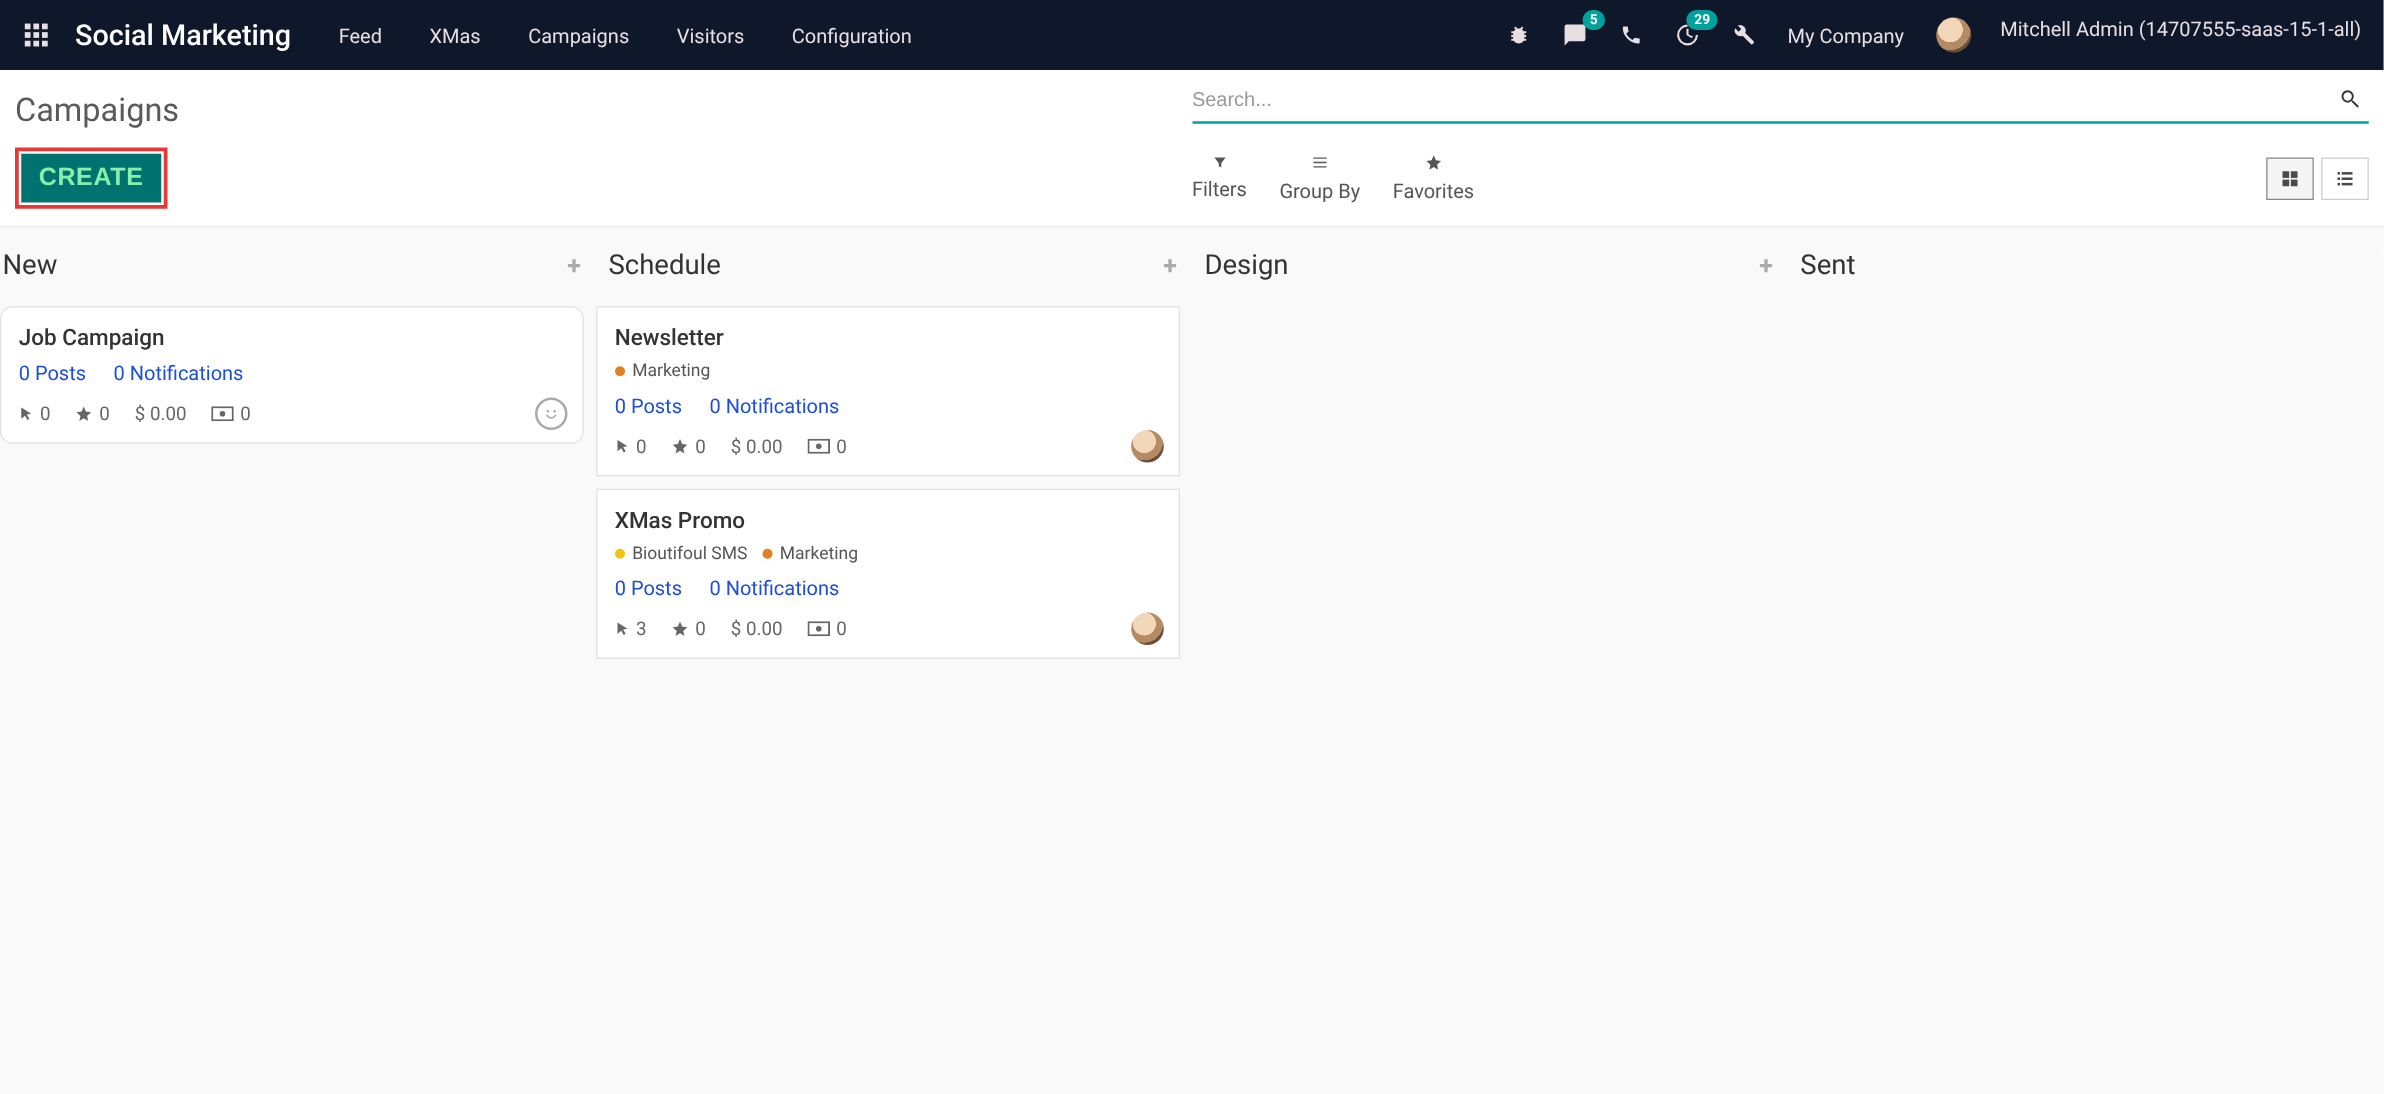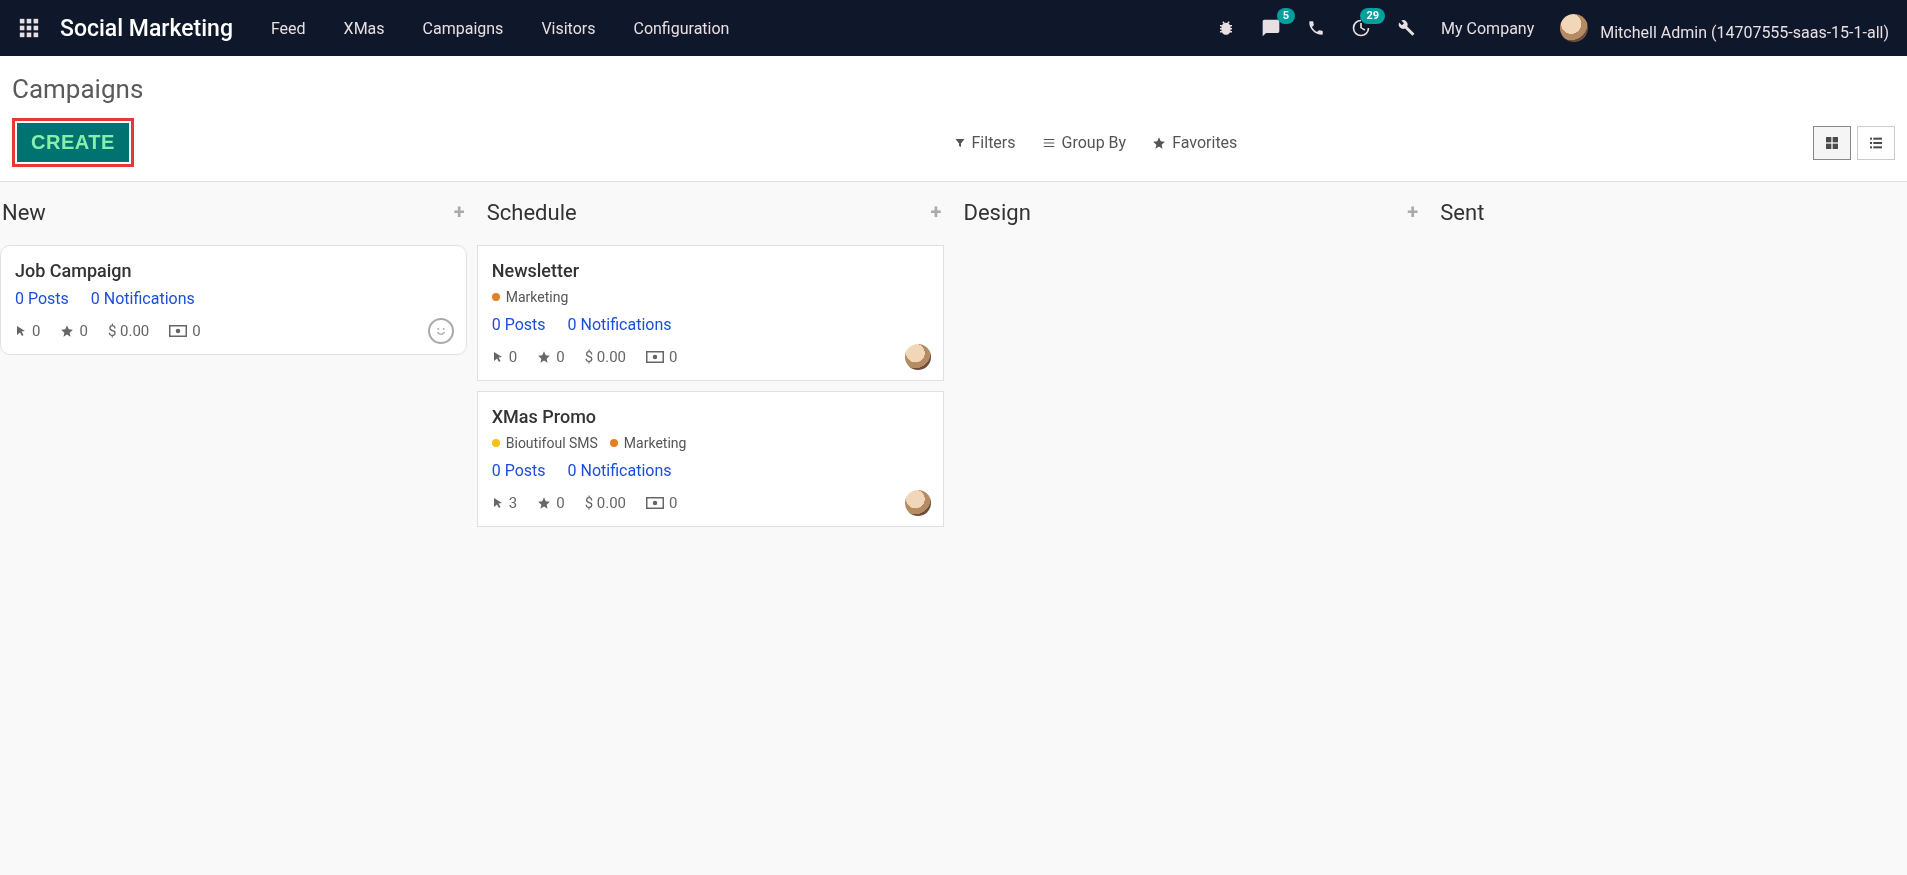--- a/index.html
+++ b/index.html
@@ -9,37 +9,37 @@
   .navbar { background: #0f172a; color: #fff; height: 56px; display: flex; align-items: center; padding: 0 18px; gap: 20px; }
   .apps-icon svg { fill: #fff; }
   .brand { font-size: 23px; font-weight: 500; color: #fff; margin-right: 18px; }
   .nav-links { display: flex; gap: 38px; }
   .nav-link { color: #e8dfe3; cursor: pointer; font-size: 16px; }
   .nav-right { margin-left: auto; display: flex; align-items: center; gap: 26px; }
   .nav-icon { position: relative; display: flex; align-items: center; justify-content: center; cursor: pointer; }
   .nav-icon svg { fill: #e8dfe3; }
   .badge { position: absolute; top: -10px; right: -14px; background: #00A09D; color: #fff; border-radius: 10px; padding: 0 6px; font-size: 11px; font-weight: 700; line-height: 16px; min-width: 18px; text-align: center; }
   .company { color: #e8dfe3; font-size: 16px; }
-  .user-area { display: flex; align-items: flex-end; gap: 12px; cursor: pointer; }
+  .user-area { display: flex; align-items: flex-start; gap: 23px; cursor: pointer; }
   .avatar { width: 28px; height: 28px; border-radius: 50%; background: radial-gradient(circle at 40% 35%, #f1d6b8 0 40%, #b58b63 41% 65%, #6c4f3a 66% 100%); }
   .user-name { color: #e8dfe3; font-size: 16px; }
   
   
   .control-panel { padding: 8px 12px 14px; border-bottom: 1px solid #e0e0e0; }
   .cp-row1 { display: flex; align-items: flex-start; }
   .page-title { font-size: 26px; color: #5a5a5a; padding: 10px 0 0 0; }
   .search-wrap { margin-left: auto; width: 50%; display: flex; align-items: center; border-bottom: 2px solid #00A09D; padding: 6px 0; }
   .search-input { flex: 1; border: none; outline: none; font-size: 16px; background: transparent; color: #555; }
   .search-input::placeholder { color: #999; }
   .search-btn { background: none; border: none; cursor: pointer; padding: 0 6px; }
   .cp-row2 { display: flex; align-items: center; margin-top: 14px; }
   .create-btn-wrap { border: 3px solid #E53935; padding: 2px; display: inline-block; }
   .create-btn { background: #00726F; color: #86efac; border: none; padding: 8px 14px; font-size: 20px; font-weight: 700; letter-spacing: 0.5px; cursor: pointer; }
   .filter-bar { margin-left: auto; display: flex; align-items: center; gap: 26px; width: 50%; }
-  .filter-opt { display: flex; align-items: center; gap: 6px; color: #555; cursor: pointer; font-size: 16px; }
+  .filter-opt { display: flex; align-items: center; gap: 6px; color: #555; cursor: pointer; font-size: 16px; flex-direction: column; }
   .filter-opt svg { fill: #555; }
   .view-switch { margin-left: auto; display: flex; gap: 6px; }
   .view-btn { width: 38px; height: 34px; border: 1px solid #ccc; background: #fff; display: flex; align-items: center; justify-content: center; cursor: pointer; }
   .view-btn.active { border-color: #888; background: #f5f5f5; }
   .view-btn svg { fill: #4a4a4a; }
   
   
   .kanban { display: flex; padding: 0; background: #f9f9f9; min-height: 700px; }
   .kanban-col { flex: 1; min-width: 0; padding: 0; }
   .col-header { display: flex; justify-content: space-between; padding: 18px 12px 20px 10px; }
@@ -119,20 +119,28 @@
     <div class="user-area">
       <div class="avatar"></div>
       <div class="user-name">Mitchell Admin (14707555-saas-15-1-all)</div>
     </div>
   </div>
 </div>
 
 <div class="control-panel">
   <div class="cp-row1">
     <div class="page-title">Campaigns</div>
+    <div class="search-wrap">
+      <input class="search-input" placeholder="Search..." style="">
+      <button class="search-btn">
+        <svg width="18" height="18" viewBox="0 0 24 24">
+            <path fill="#333" d="M15.5 14h-.79l-.28-.27a6.5 6.5 0 1 0-.7.7l.27.28v.79L20 21.49 21.49 20zm-6 0A4.5 4.5 0 1 1 14 9.5 4.5 4.5 0 0 1 9.5 14z"></path>
+          </svg>
+      </button>
+    </div>
   </div>
   <div class="cp-row2">
     <div class="create-btn-wrap">
       <button class="create-btn">CREATE</button>
     </div>
     <div class="filter-bar">
       <div class="filter-opt">
         <svg width="12" height="12" viewBox="0 0 24 24">
             <path d="M3 4h18l-7 9v7l-4-2v-5z"></path>
           </svg>

